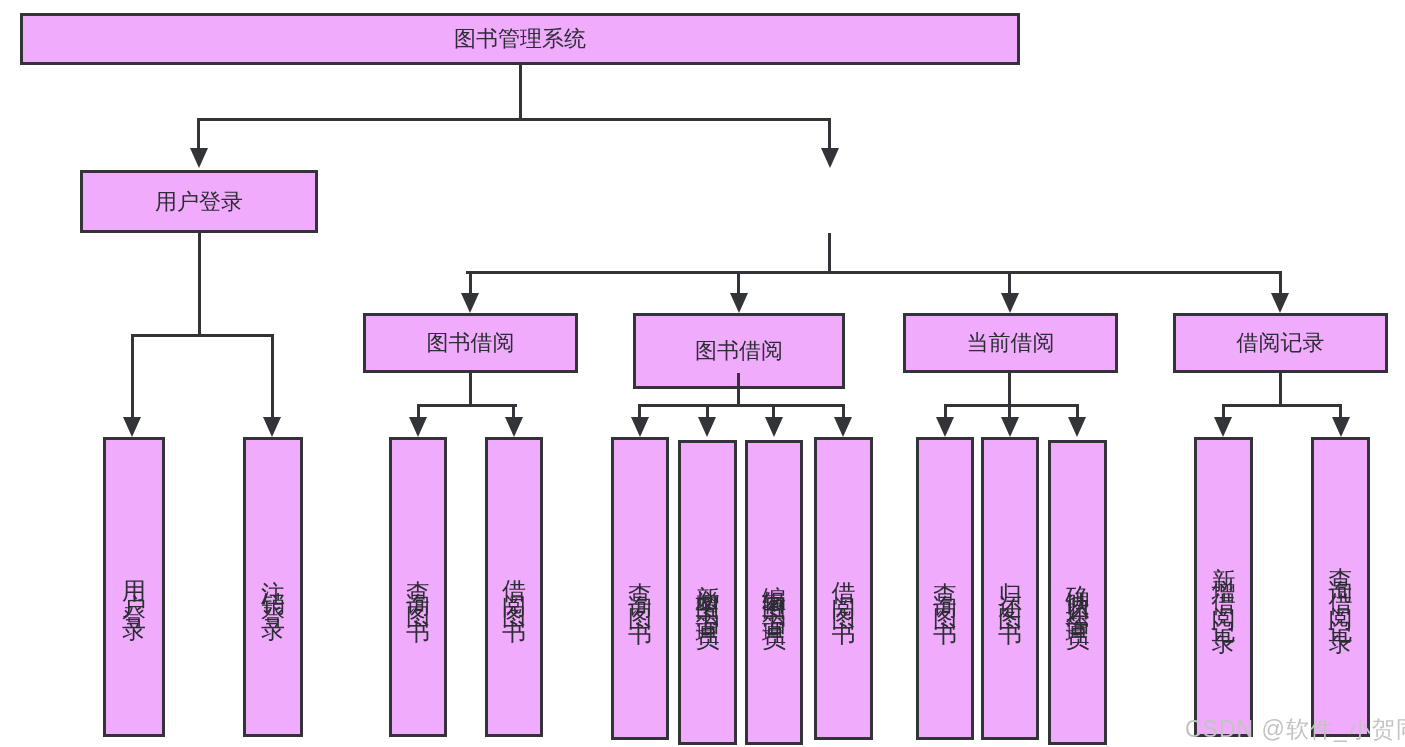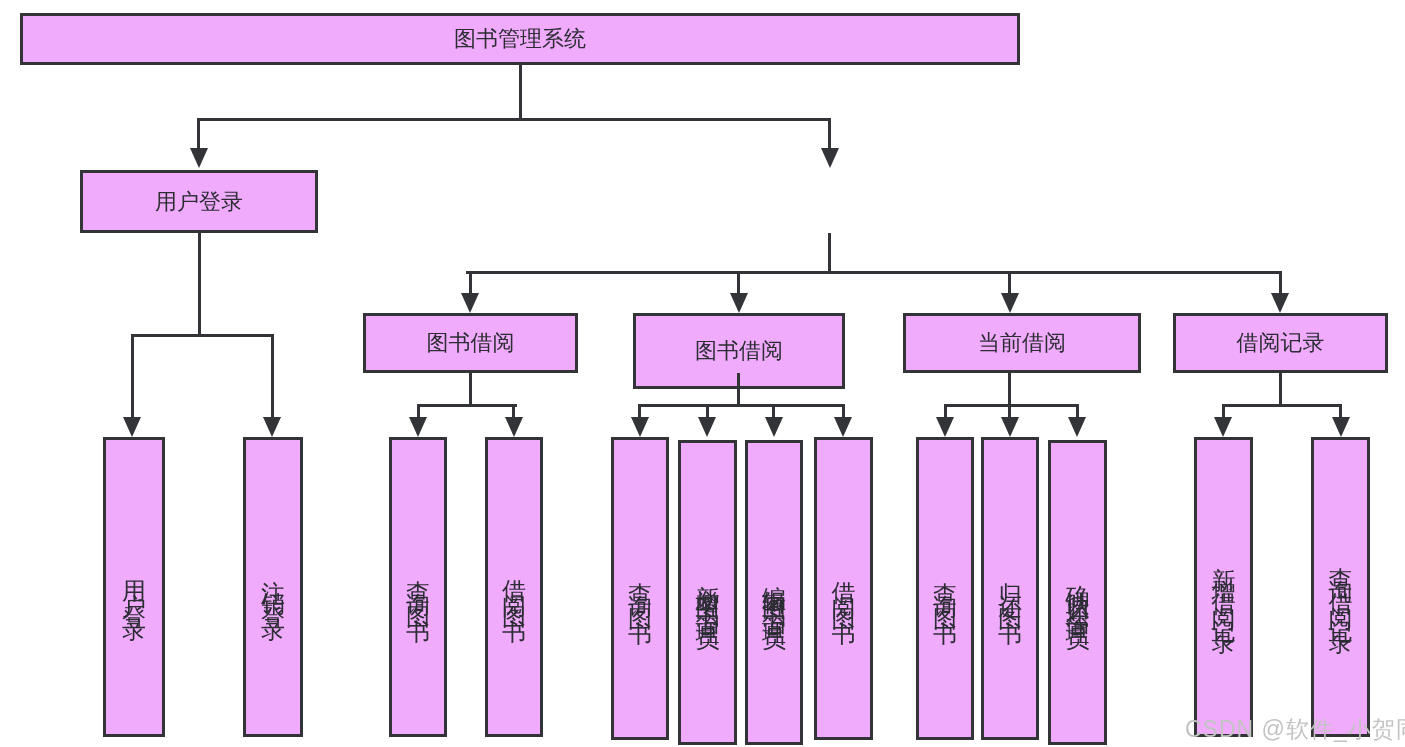--- a/index.html
+++ b/index.html
@@ -88,21 +88,21 @@
   <div class="arrow" style="left:1001px;top:293px;"></div>
   <div class="vline" style="left:1279px;top:273px;height:21px;"></div>
   <div class="arrow" style="left:1271px;top:293px;"></div>
 
   <div class="box" style="left:363px;top:313px;width:215px;height:60px;">
     <span>图书借阅</span>
   </div>
   <div class="box" style="left:633px;top:313px;width:212px;height:76px;">
     <span>图书借阅</span>
   </div>
-  <div class="box" style="left:903px;top:313px;width:238px;height:60px;">
+  <div class="box" style="left:903px;top:313px;width:215px;height:60px;">
     <span>当前借阅</span>
   </div>
   <div class="box" style="left:1173px;top:313px;width:215px;height:60px;">
     <span>借阅记录</span>
   </div>
 
   <div class="vline" style="left:469px;top:373px;height:34px;"></div>
   <div class="hline" style="left:417px;top:404px;width:100px;"></div>
   <div class="vline" style="left:417px;top:404px;height:14px;"></div>
   <div class="arrow" style="left:409px;top:417px;"></div>

